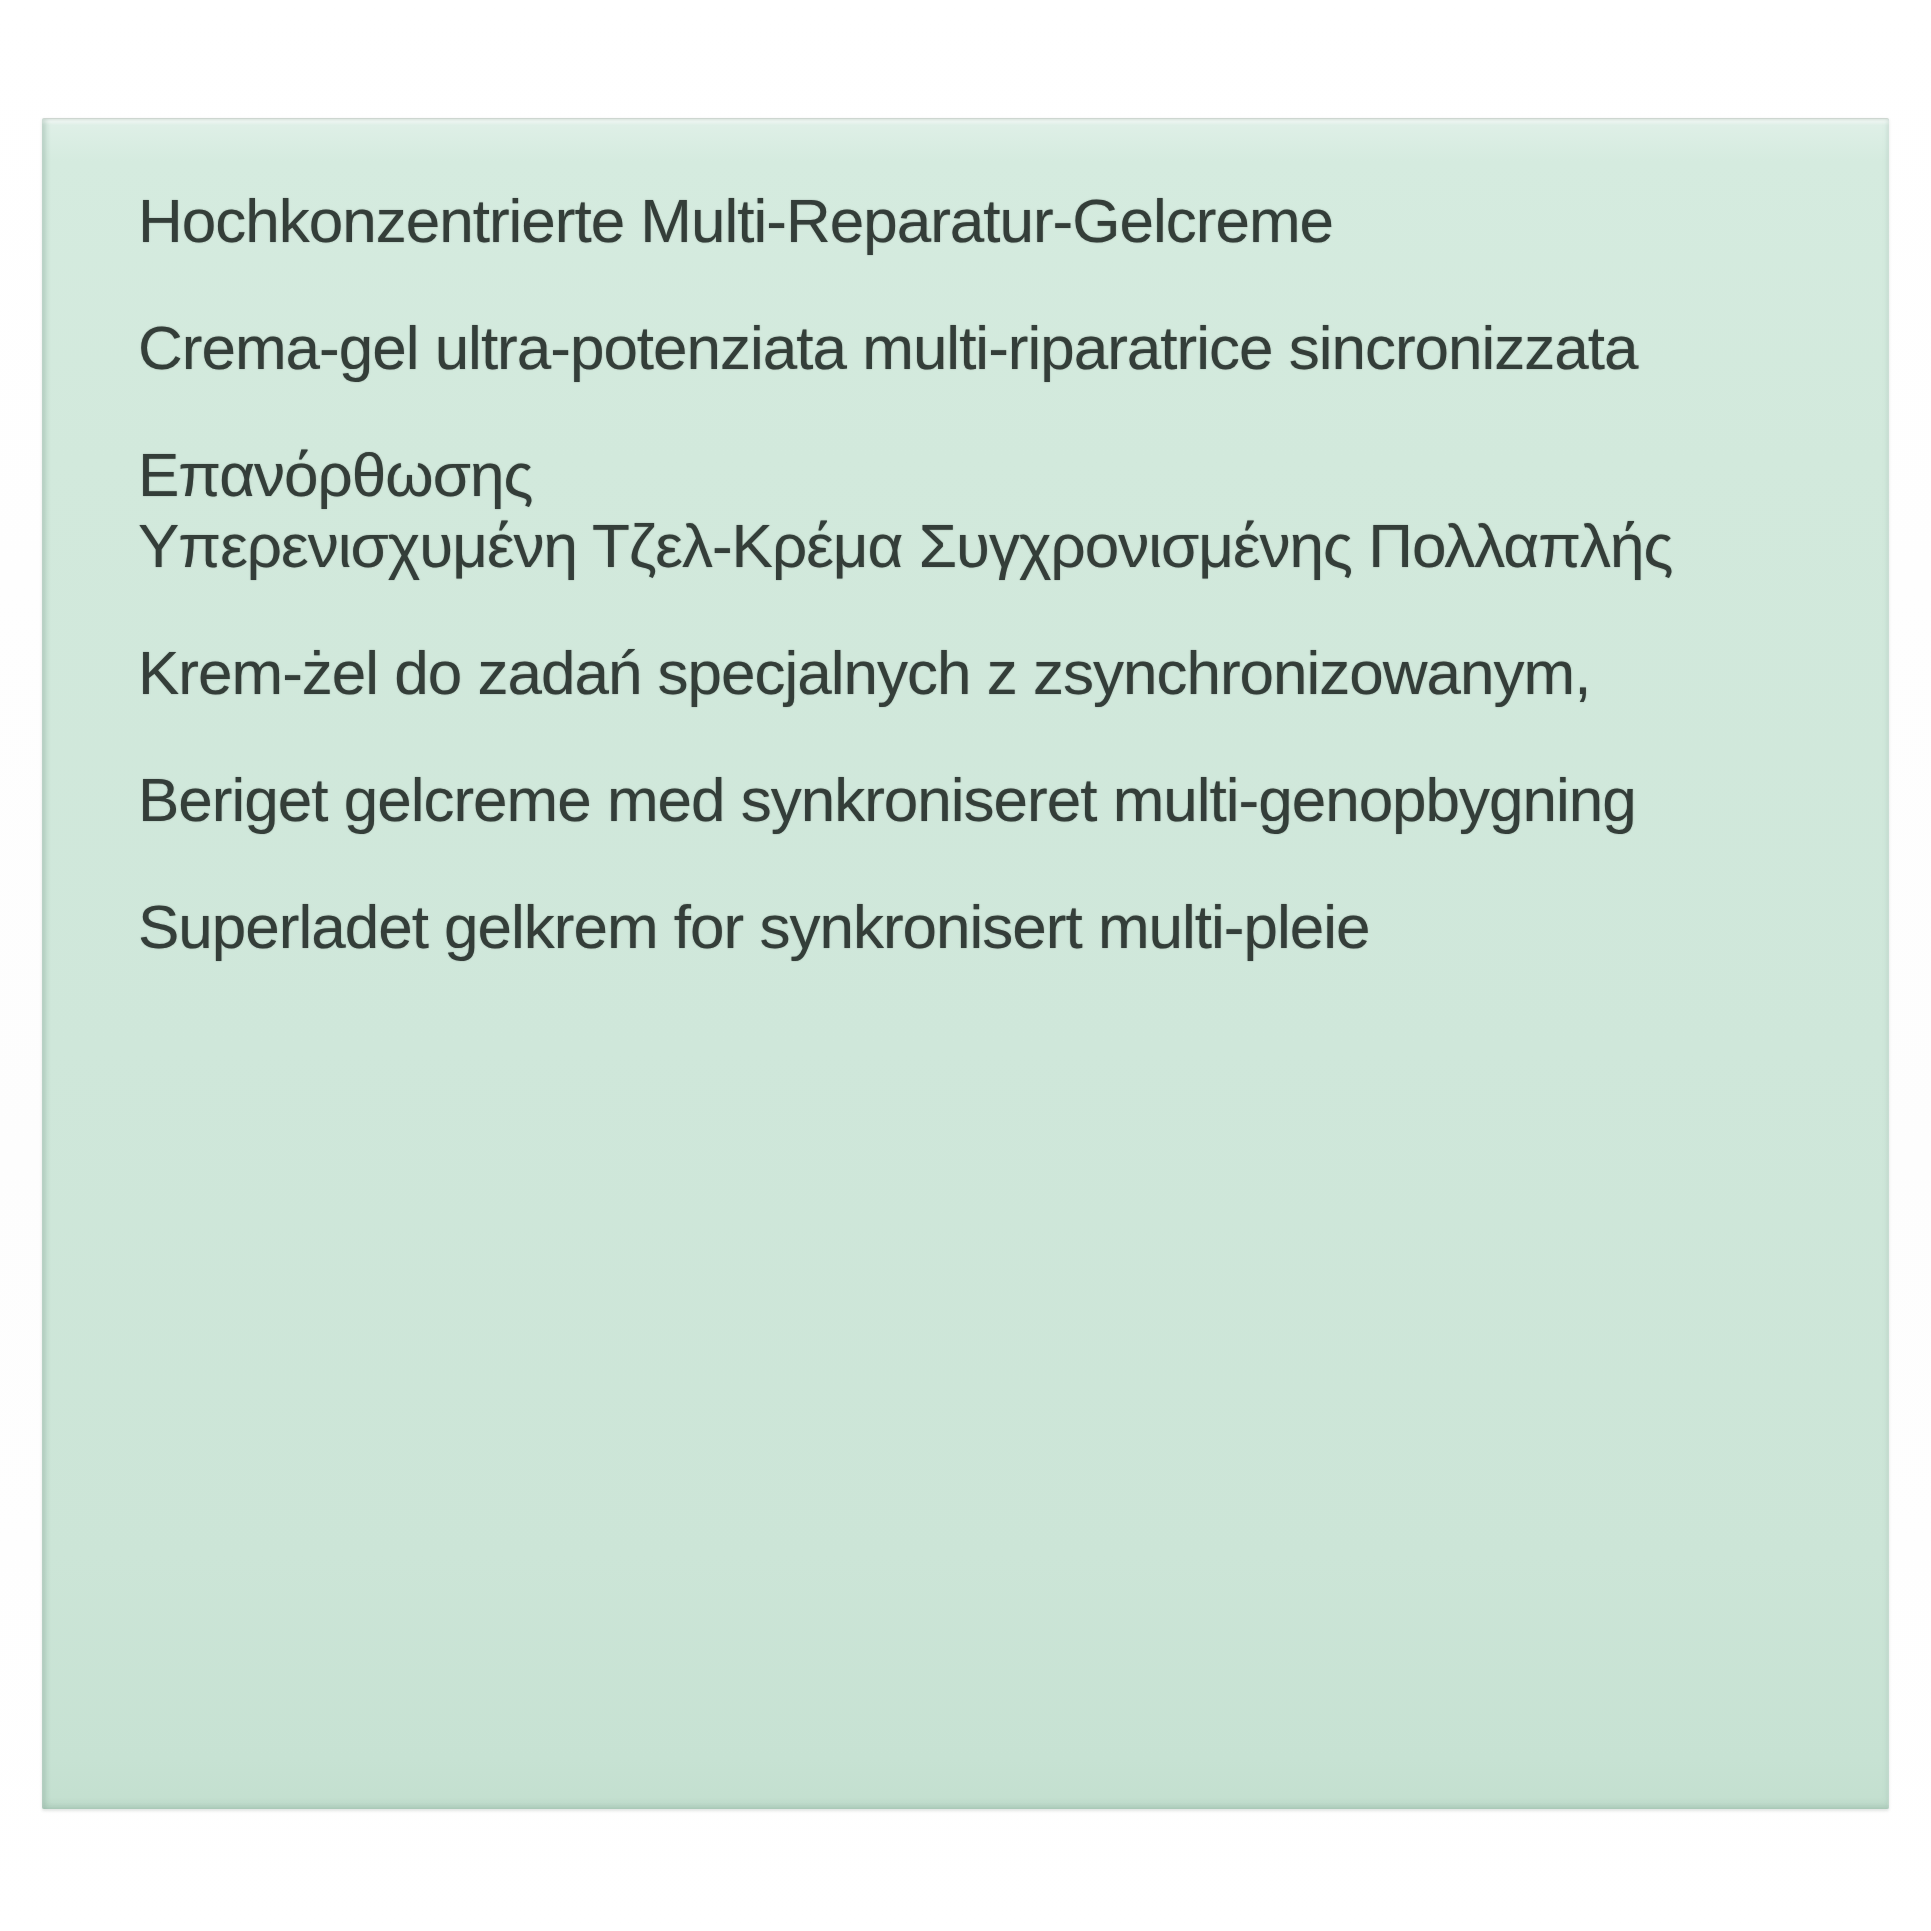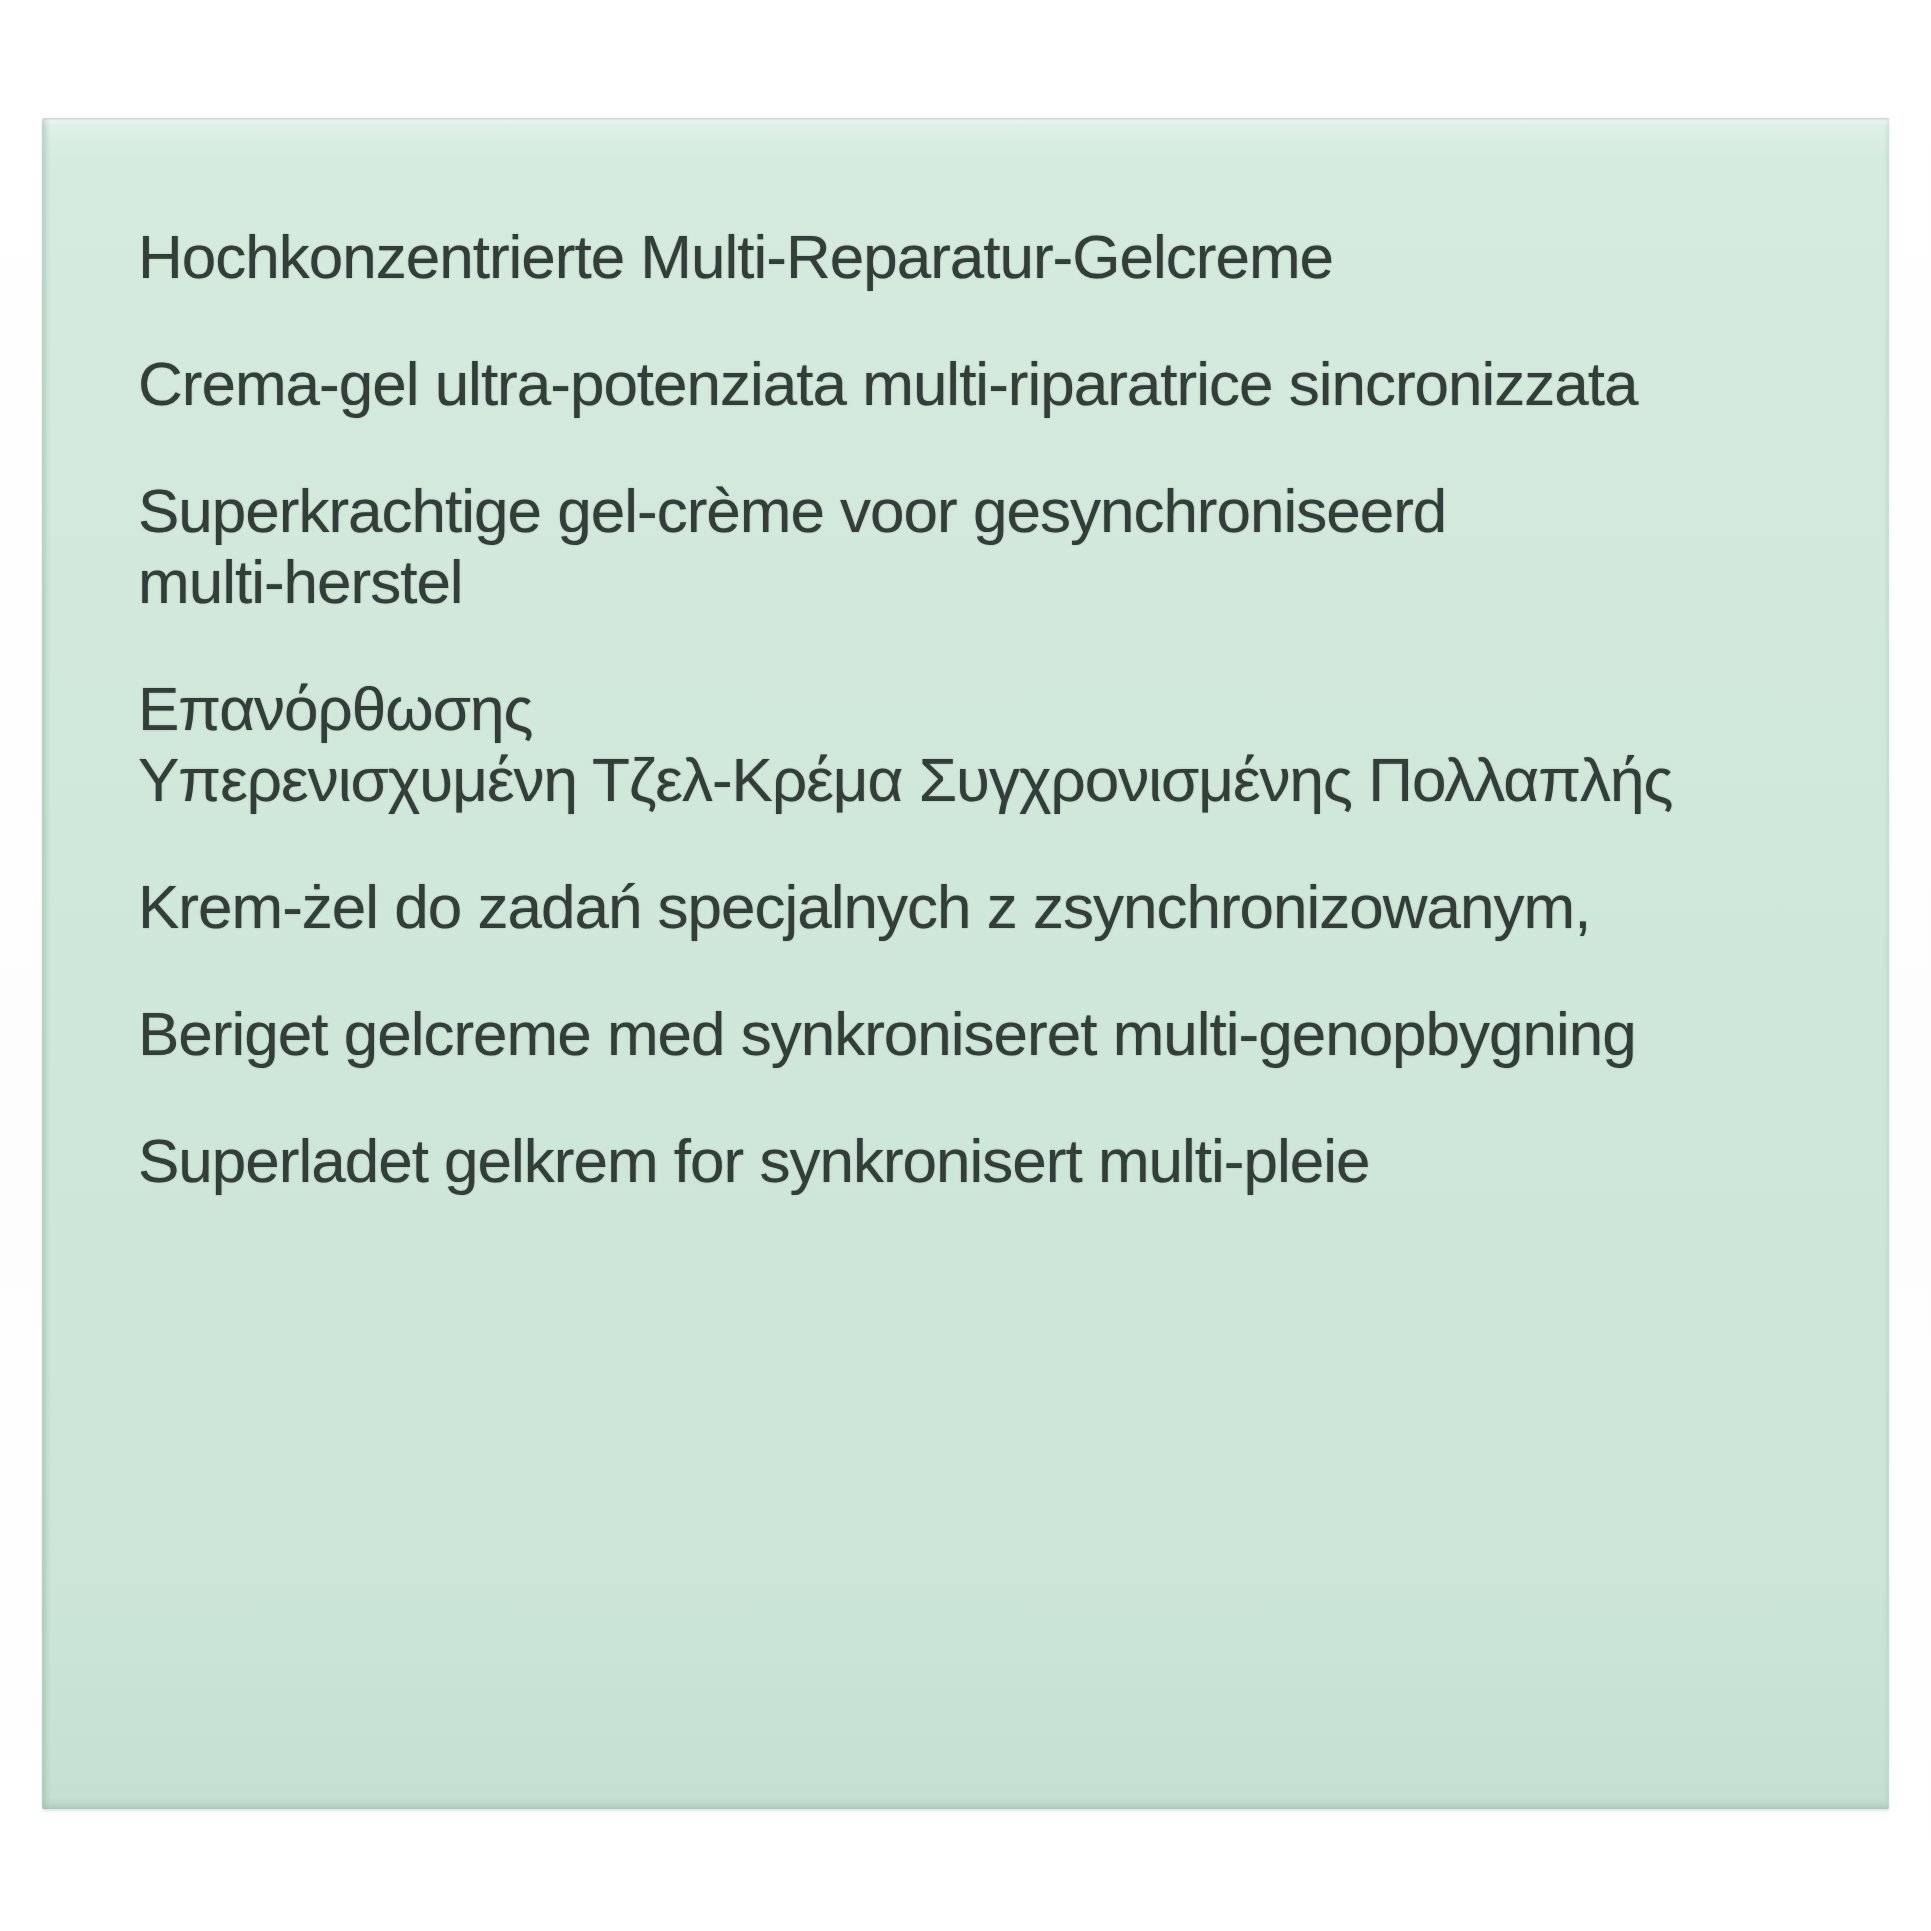--- a/index.html
+++ b/index.html
@@ -43,21 +43,21 @@
       0 1.9px 2.9px rgba(190, 200, 195, 0.45);
     border-top: 1px solid #cdd6d0;
     border-radius: 1.9px;
   }
 
   .text-block {
     position: absolute;
     left: 0;
     top: 0;
     right: 0;
-    padding: 102px 58px 0 96px;
+    padding: 66px 58px 0 96px;
   }
 
   .para {
     margin: 0 0 56px 0;
     color: #343e39;
     font-size: 62px;
     line-height: 71px;
     font-weight: 400;
     letter-spacing: -1px;
     text-shadow: 0 0 1.4px rgba(58, 70, 63, 0.55);
@@ -76,24 +76,20 @@
     <div class="text-block">
 
       <p class="para">
         <span class="line">Hochkonzentrierte Multi-Reparatur-Gelcreme</span>
       </p>
 
       <p class="para">
         <span class="line">Crema-gel ultra-potenziata multi-riparatrice sincronizzata</span>
       </p>
 
-      <p class="para">
-        <span class="line">Superkrachtige gel-crème voor gesynchroniseerd</span>
-        <span class="line">multi-herstel</span>
-      </p>
 
 
       <p class="para">
         <span class="line">Επανόρθωσης</span>
         <span class="line">Υπερενισχυμένη Τζελ-Κρέμα Συγχρονισμένης Πολλαπλής</span>
       </p>
 
       <p class="para">
         <span class="line">Krem-żel do zadań specjalnych z zsynchronizowanym,</span>
       </p>

